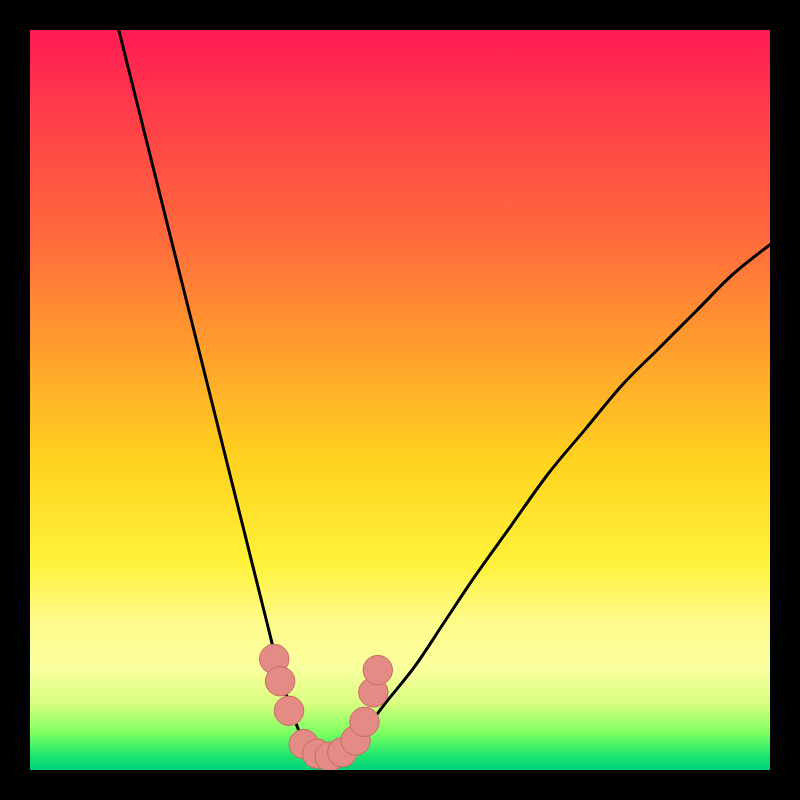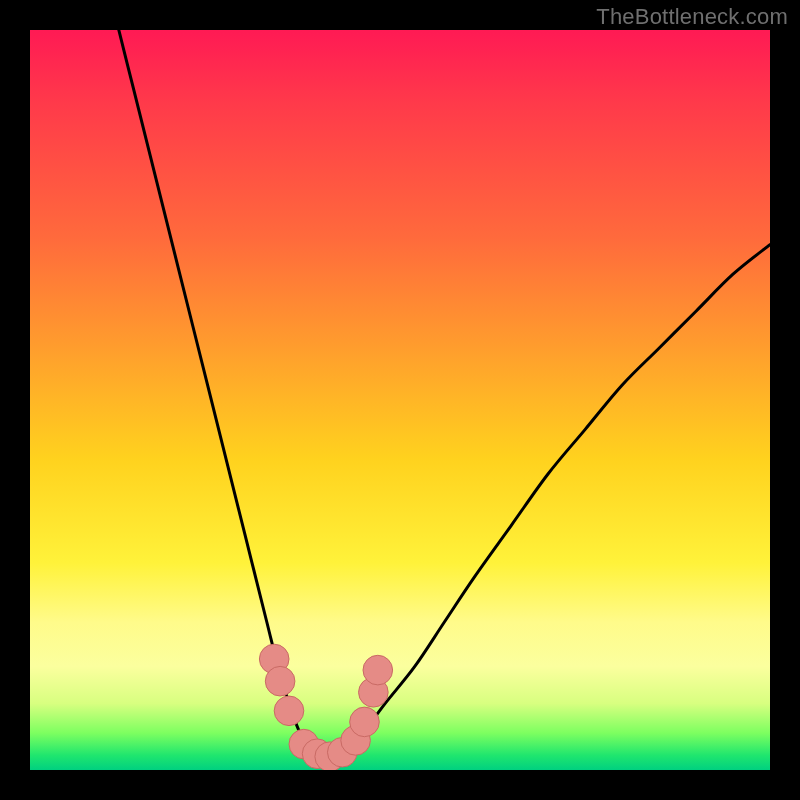--- a/index.html
+++ b/index.html
@@ -76,14 +76,13 @@
           <circle cx="287.11999999999995" cy="723.72" r="14.8" fill="#e58b86" stroke="#c96a64" stroke-width="1"></circle>
           <circle cx="299.70000000000005" cy="726.68" r="14.8" fill="#e58b86" stroke="#c96a64" stroke-width="1"></circle>
           <circle cx="312.28000000000003" cy="722.24" r="14.8" fill="#e58b86" stroke="#c96a64" stroke-width="1"></circle>
           <circle cx="325.6" cy="710.4" r="14.8" fill="#e58b86" stroke="#c96a64" stroke-width="1"></circle>
           <circle cx="334.48" cy="691.9" r="14.8" fill="#e58b86" stroke="#c96a64" stroke-width="1"></circle>
           <circle cx="343.35999999999996" cy="662.3" r="14.8" fill="#e58b86" stroke="#c96a64" stroke-width="1"></circle>
           <circle cx="347.79999999999995" cy="640.1" r="14.8" fill="#e58b86" stroke="#c96a64" stroke-width="1"></circle>
         </g>
     </svg>
   </div>
-  <div class="watermark">TheBottleneck.com</div>
 </div>
 
 </body></html>

